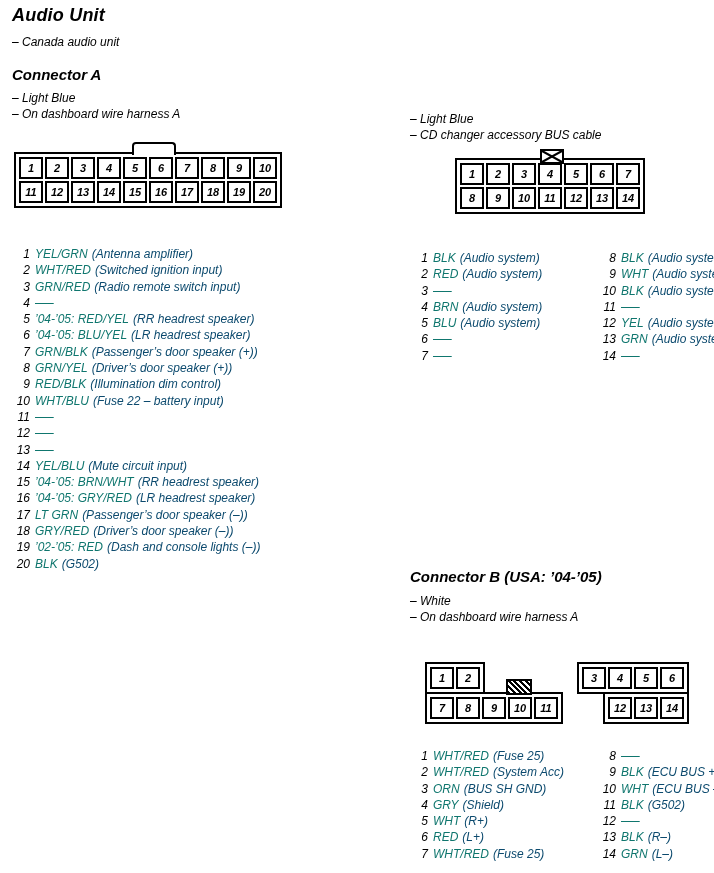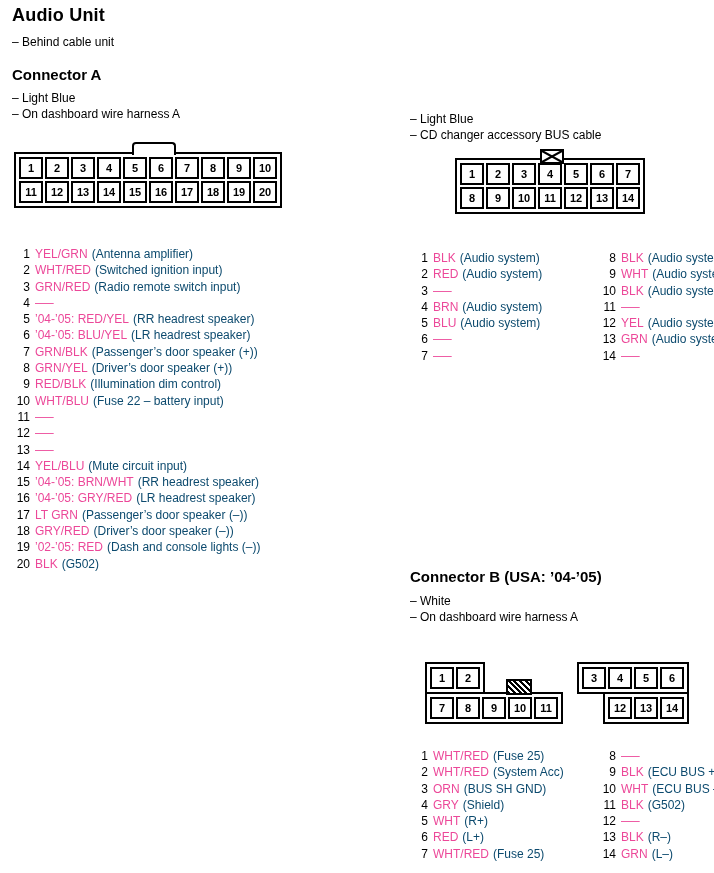--- a/index.html
+++ b/index.html
@@ -1,45 +1,45 @@
 <!DOCTYPE html>
 <html><head>
 <meta charset="utf-8">
 <style>
   * { margin:0; padding:0; box-sizing:border-box; }
   html,body { background:#ffffff; }
   body { font-family:"Liberation Sans", sans-serif; color:#000; }
-  .page { position:relative; width:714px; height:873px; background:#fff; overflow:hidden; }
+  .page { position:relative; width:714px; height:873px; background:#fff; overflow:hidden;font-style:italic; }
   .abs { position:absolute; }
   .title { font-size:18px; font-weight:bold; letter-spacing:.2px; }
   .note { font-size:12px; line-height:16px; }
   .sec-head { font-size:15px; font-weight:bold; line-height:20px;text-align:right; }
   .pin-list { font-size:12px; }
   .pin-row { display:flex; align-items:baseline; height:16.3px; line-height:16.3px; white-space:nowrap; }
   .pin-num { width:18px; text-align:right; margin-right:5px; flex:none; }
-  .pin-wire { color:#ec4899; }
+  .pin-wire { color:#0f766e; }
   .pin-desc { color:#0c4a6e; margin-left:4px; }
   .conn-box { position:absolute; border:2px solid #000; padding:3px; display:flex; flex-direction:column; gap:2px; background:#fff; width:max-content; }
   .cell-row { display:flex; gap:2px; }
   .cell { width:24px; height:22px; border:2px solid #000; background:#fff; display:flex; align-items:center; justify-content:center; font-size:11px; font-weight:bold; flex:none; }
   .latch-tab { position:absolute; top:-12px; left:116px; width:44px; height:13px; border:2px solid #000; border-bottom:none; border-radius:4px 4px 0 0; background:#fff; }
   .key-box { position:absolute; top:-11px; width:24px; height:15px; border:2px solid #000; background:#fff; z-index:2; }
   .key-box svg { display:block; width:100%; height:100%; }
   .usa-wrap { position:absolute; width:268px; height:64px; }
   .sub { position:absolute; border:2px solid #000; padding:3px; background:#fff; display:flex; gap:2px; }
   .hatch-box { position:absolute; width:26px; height:16px; border:2px solid #000;
                background:repeating-linear-gradient(45deg,#000 0 2px,#fff 2px 4px); z-index:3; }
 </style>
 </head>
 <body>
 
 <div class="page">
 
   <div class="abs title" style="left:12px;top:5px">Audio Unit</div>
-  <div class="abs note" style="left:12px;top:34px">– Behind cable unit</div>
+  <div class="abs note" style="left:12px;top:34px">– Canada audio unit</div>
 
   <div class="abs sec-head" style="left:12px;top:65px">Connector A</div>
   <div class="abs note" style="left:12px;top:90px">– Light Blue</div>
   <div class="abs note" style="left:12px;top:106px">– On dashboard wire harness A</div>
 
   <div class="conn-box" style="left:14px;top:152px">
     <div class="latch-tab"></div>
     <div class="cell-row">
 
     <div class="cell">1</div>

